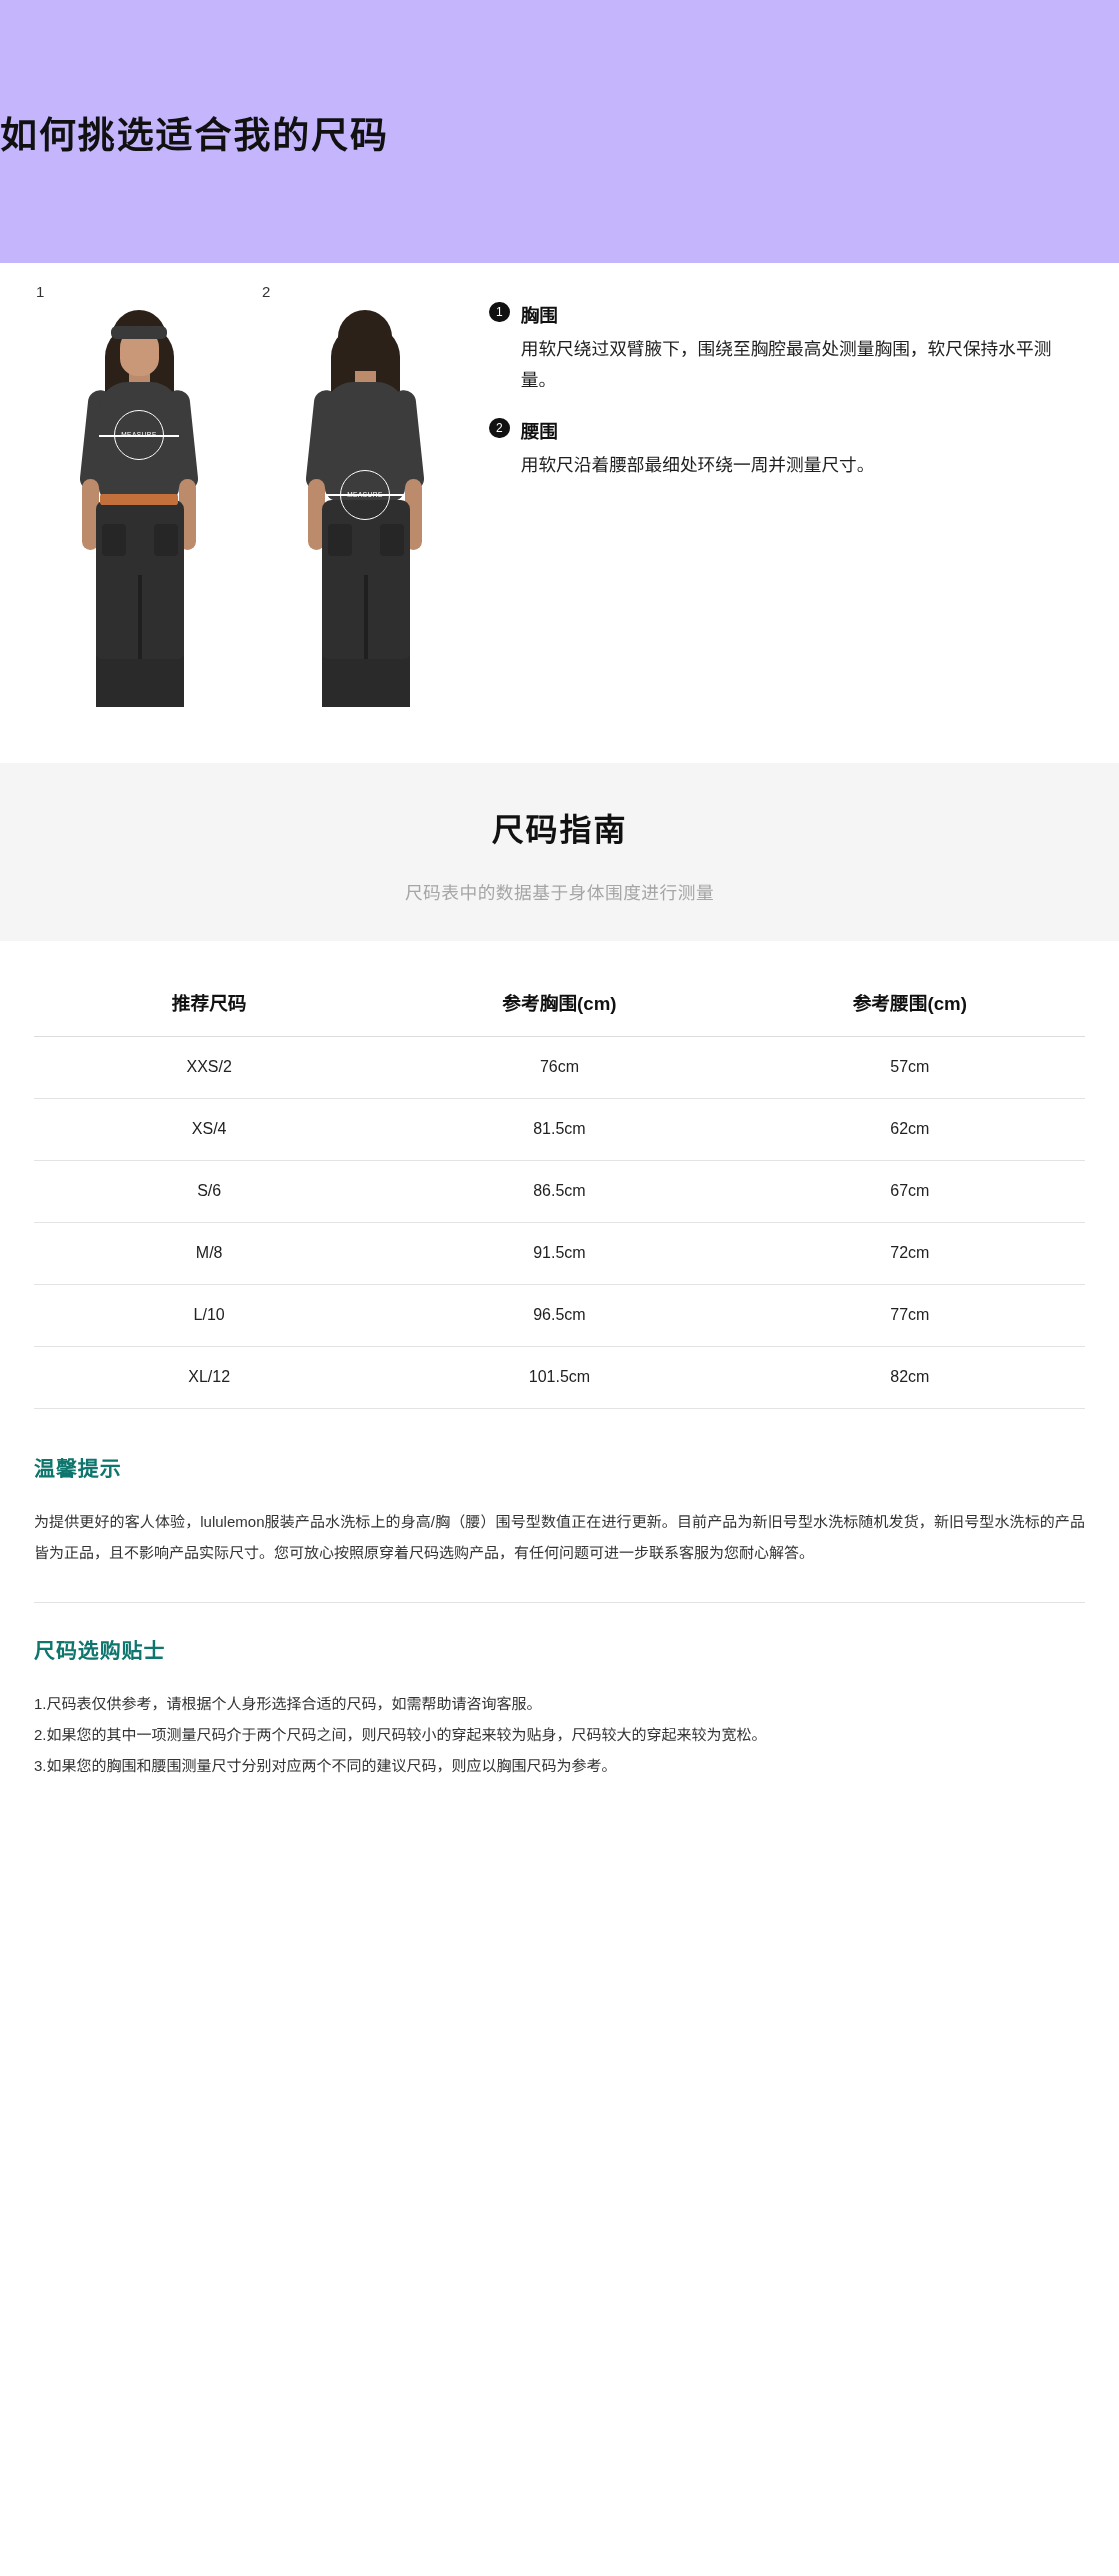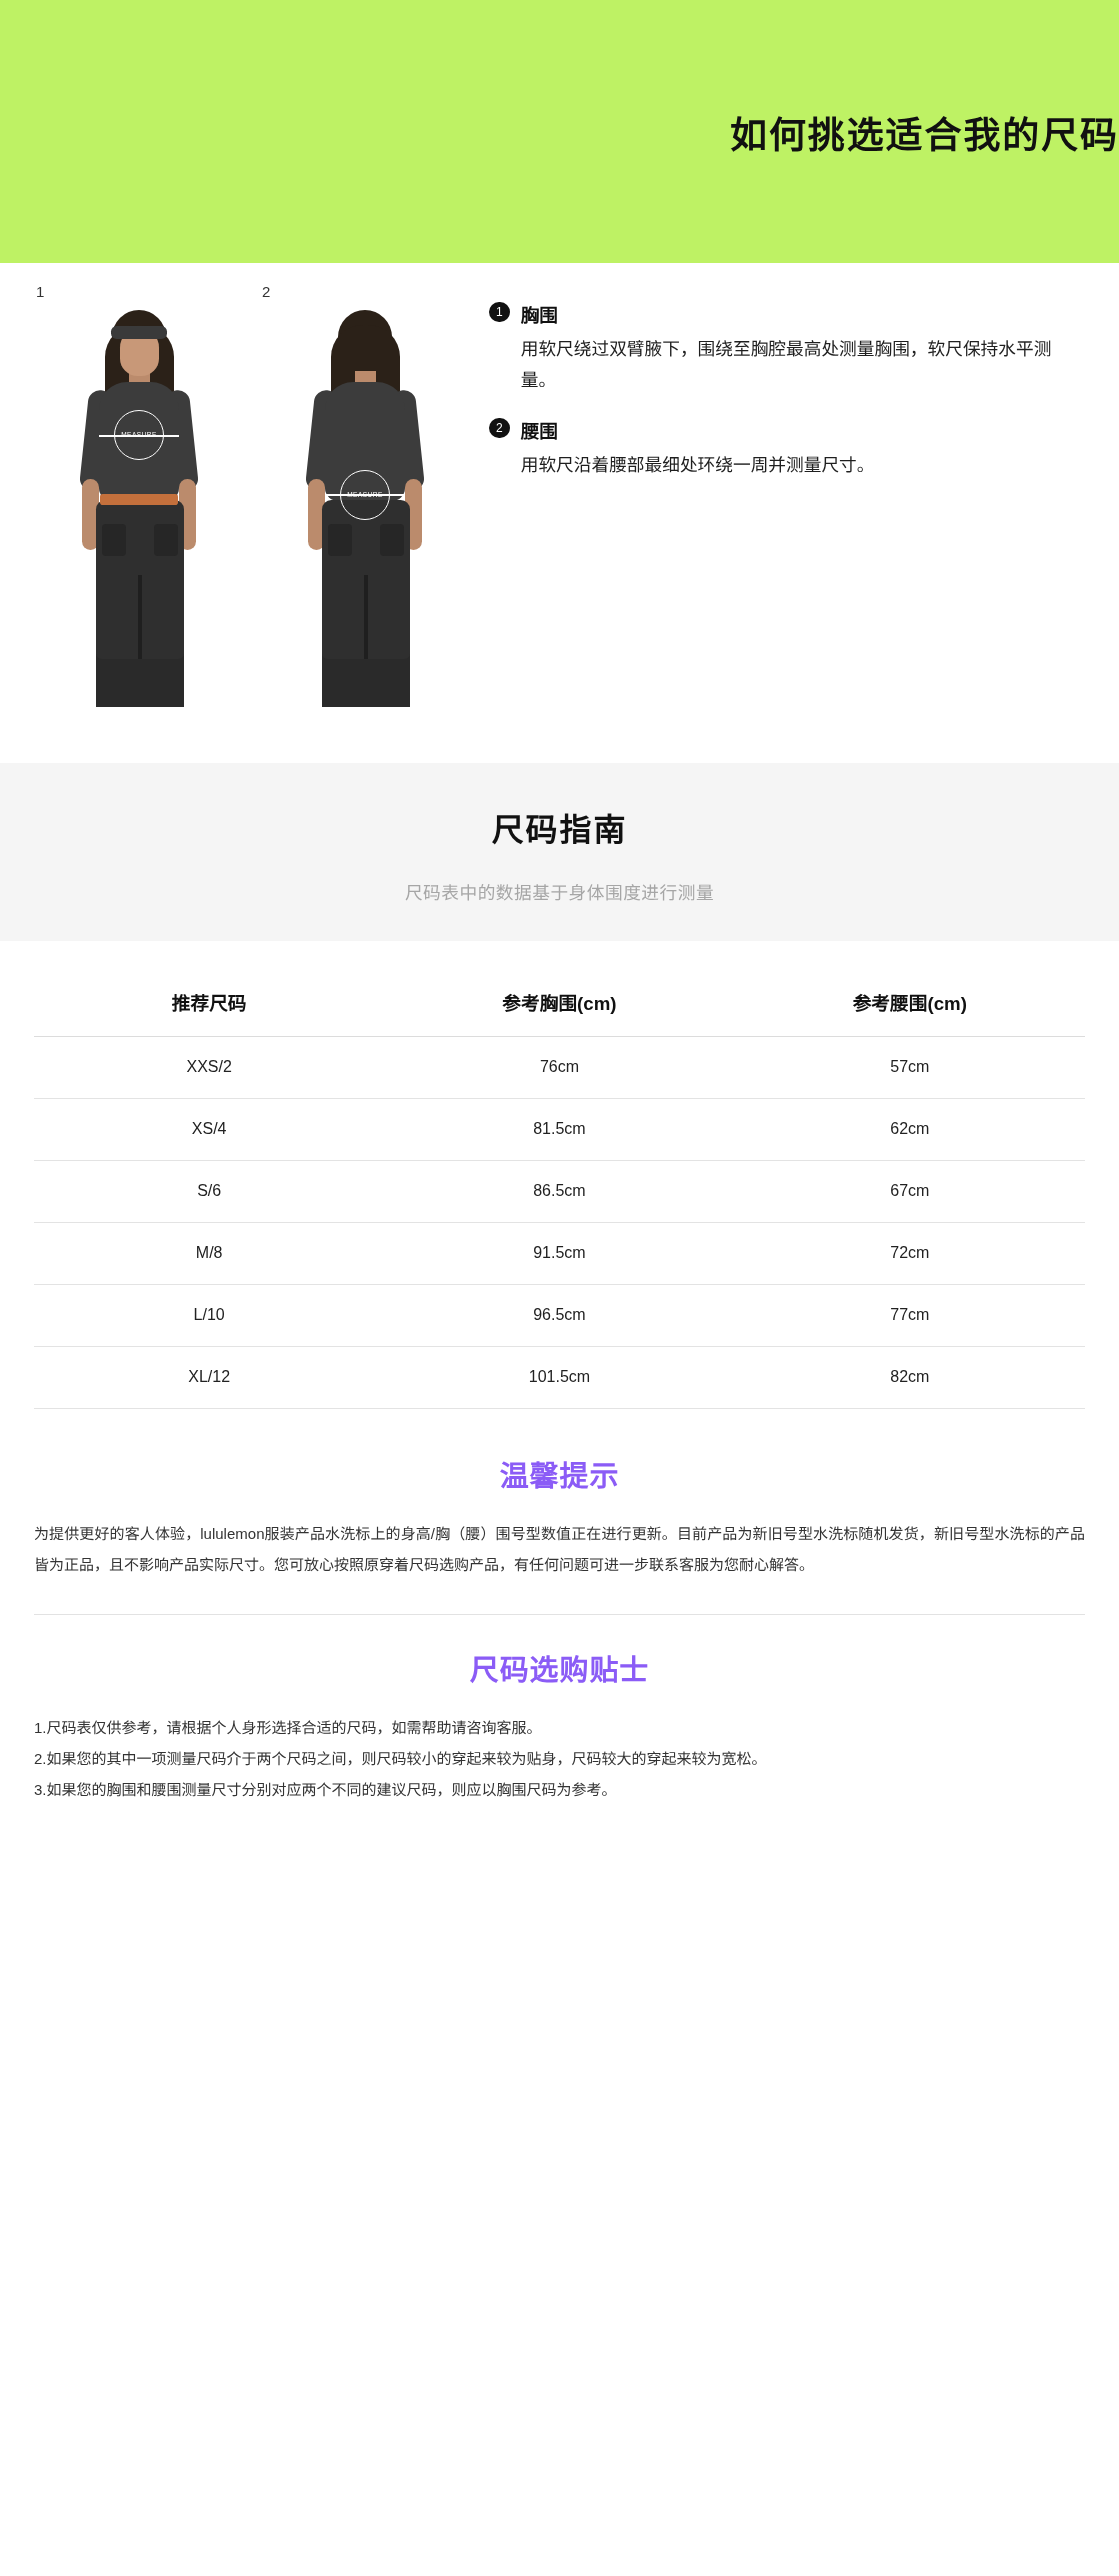--- a/index.html
+++ b/index.html
@@ -17,25 +17,25 @@
   }
 
   .page {
     width: 1119px;
     margin: 0 auto;
     position: relative;
   }
 
   
   .hero-band {
-    background: #bef264;
+    background: #c4b5fd;
     height: 263px;
     display: flex;
     align-items: center;
-    justify-content: flex-end;
+    justify-content: flex-start;
   }
   .hero-title {
     font-size: 37px;
     font-weight: bold;
     letter-spacing: 1.9px;
     color: #111;
     margin: 0;
   }
 
   .measure-block {
@@ -284,24 +284,23 @@
     border-bottom: 0.9px solid #e3e3e3;
   }
   table.size-table tr:last-child td { border-bottom: 0.9px solid #e3e3e3; }
   .col-a { width: 33.33%; }
   .col-b { width: 33.33%; }
   .col-c { width: 33.34%; }
 
   
   .notes { padding: 43px 34px 0 34px; }
   .note-title {
-    text-align: center;
-    font-size: 29px;
+    font-size: 21px;
     font-weight: bold;
-    color: #8b5cf6;
+    color: #0f766e;
     margin: 0 0 24px 0;
     letter-spacing: 0.9px;
   }
   .note-p {
     font-size: 15px;
     line-height: 31px;
     color: #333;
     margin: 0;
     text-align: justify;
   }

